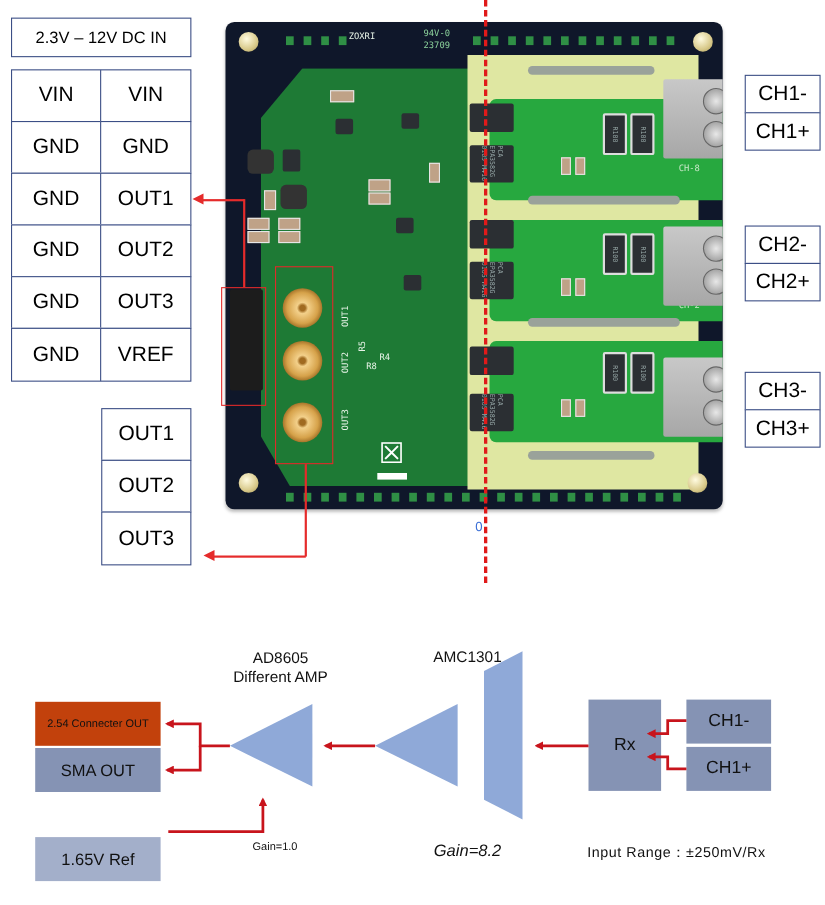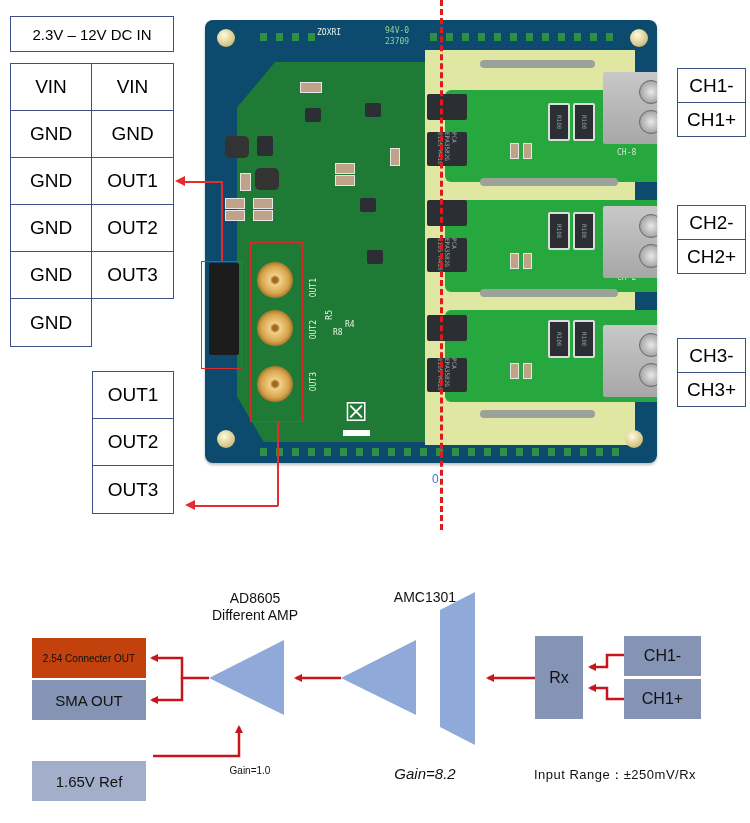--- a/index.html
+++ b/index.html
@@ -1,21 +1,21 @@
 <!DOCTYPE html>
 <html><head>
 <meta charset="utf-8">
 <style>
   html,body{margin:0;padding:0;background:#ffffff;}
   body{width:750px;height:823px;position:relative;overflow:hidden;font-family:"Liberation Sans","DejaVu Sans",sans-serif;color:#000;}
   .abs{position:absolute;}
   .lbl{position:absolute;display:flex;align-items:center;justify-content:center;box-sizing:border-box;border:1.5px solid #3c4f86;background:#fff;font-size:19px;color:#000;}
   .pin{position:absolute;box-sizing:border-box;border:1.2px solid #3c4f86;display:flex;align-items:center;justify-content:center;font-size:19px;background:#fff;}
   
-  #board{position:absolute;left:205px;top:20px;width:452px;height:443px;background:#0c4a6e;border-radius:8px;box-shadow:0 2px 3px rgba(0,0,0,.25);overflow:hidden;}
+  #board{position:absolute;left:205px;top:20px;width:452px;height:443px;background:#0f172a;border-radius:8px;box-shadow:0 2px 3px rgba(0,0,0,.25);overflow:hidden;}
   .dark{position:absolute;background:#1e7a35;}
   .yellow{position:absolute;background:#dfe7a2;}
   .slot{position:absolute;height:8px;background:#9aa29a;border-radius:4px;}
   .chip{position:absolute;background:#2b2f33;border-radius:2px;color:#9aa;font-size:6px;font-family:"DejaVu Sans Mono",monospace;display:flex;align-items:center;justify-content:center;writing-mode:vertical-rl;}
   .smd{position:absolute;background:#bfa287;border:1px solid #e6e6e6;}
   .hole{position:absolute;width:18px;height:18px;border-radius:50%;background:radial-gradient(circle at 40% 35%,#fffbe0,#d8c98a 60%,#a99a5a);}
   .padrow{position:absolute;height:8px;display:flex;gap:9px;}
   .padrow span{width:7px;height:8px;background:#2f8f45;display:block;}
   .term{position:absolute;width:64px;height:72px;background:linear-gradient(#c8c8c8,#a7a7a7);border-radius:2px;}
   .screw{position:absolute;width:22px;height:22px;border-radius:50%;background:radial-gradient(circle,#e8e8e8,#8a8a8a);border:1px solid #666;}
@@ -61,20 +61,23 @@
     </div>
   <div class="pin" style="left:0;top:188px;width:82px;height:48px;">
       <span>GND</span>
     </div>
   <div class="pin" style="left:81px;top:188px;width:83px;height:48px;">
       <span>OUT3</span>
     </div>
   <div class="pin" style="left:0;top:235px;width:82px;height:49px;">
       <span>GND</span>
     </div>
+  <div class="pin" style="left:81px;top:235px;width:83px;height:49px;">
+      <span>VREF</span>
+    </div>
 </div>
 
 <div class="abs" style="left:92px;top:371px;width:82px;height:143px;">
   <div class="pin" style="left:0;top:0;width:82px;height:48px;">
       <span>OUT1</span>
     </div>
   <div class="pin" style="left:0;top:47px;width:82px;height:48px;">
       <span>OUT2</span>
     </div>
   <div class="pin" style="left:0;top:94px;width:82px;height:49px;">
@@ -271,21 +274,21 @@
 </div>
 
 <div class="dtext" style="left:195px;top:590px;width:120px;line-height:17px;">
   <div>AD8605</div>
   <div>Different AMP</div>
 </div>
 <div class="dtext" style="left:215px;top:765px;width:70px;font-size:10px;">Gain=1.0</div>
 <div class="dtext" style="left:380px;top:589px;width:90px;">AMC1301</div>
 <div class="dtext" style="left:390px;top:765px;width:70px;font-size:15px;font-style:italic;">Gain=8.2</div>
 
-<div class="blk" style="left:535px;top:636px;width:48px;height:83px;background:#8593b4;font-size:16px;">
+<div class="blk" style="left:535px;top:636px;width:66px;height:83px;background:#8593b4;font-size:16px;">
   <span>Rx</span>
 </div>
 <div class="blk" style="left:624px;top:636px;width:77px;height:40px;background:#8593b4;font-size:16px;">
   <span>CH1-</span>
 </div>
 <div class="blk" style="left:624px;top:679px;width:77px;height:40px;background:#8593b4;font-size:16px;">
   <span>CH1+</span>
 </div>
 <div class="dtext" style="left:505px;top:766px;width:220px;font-size:13px;letter-spacing:0.5px;">Input Range：±250mV/Rx</div>
 

